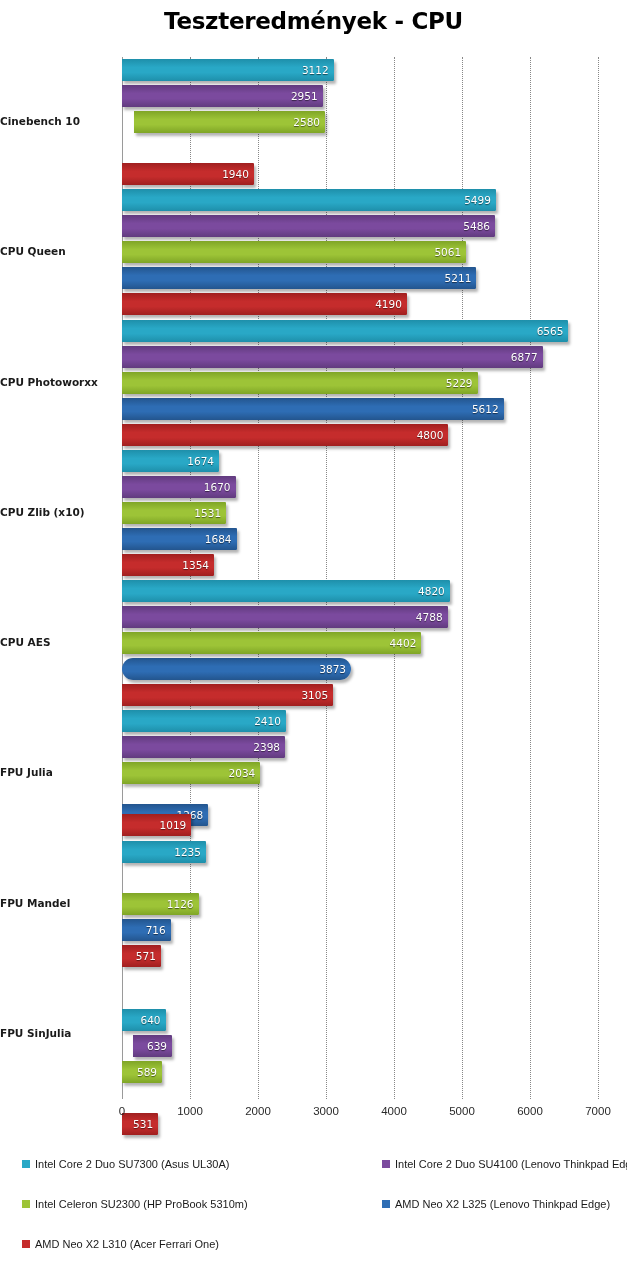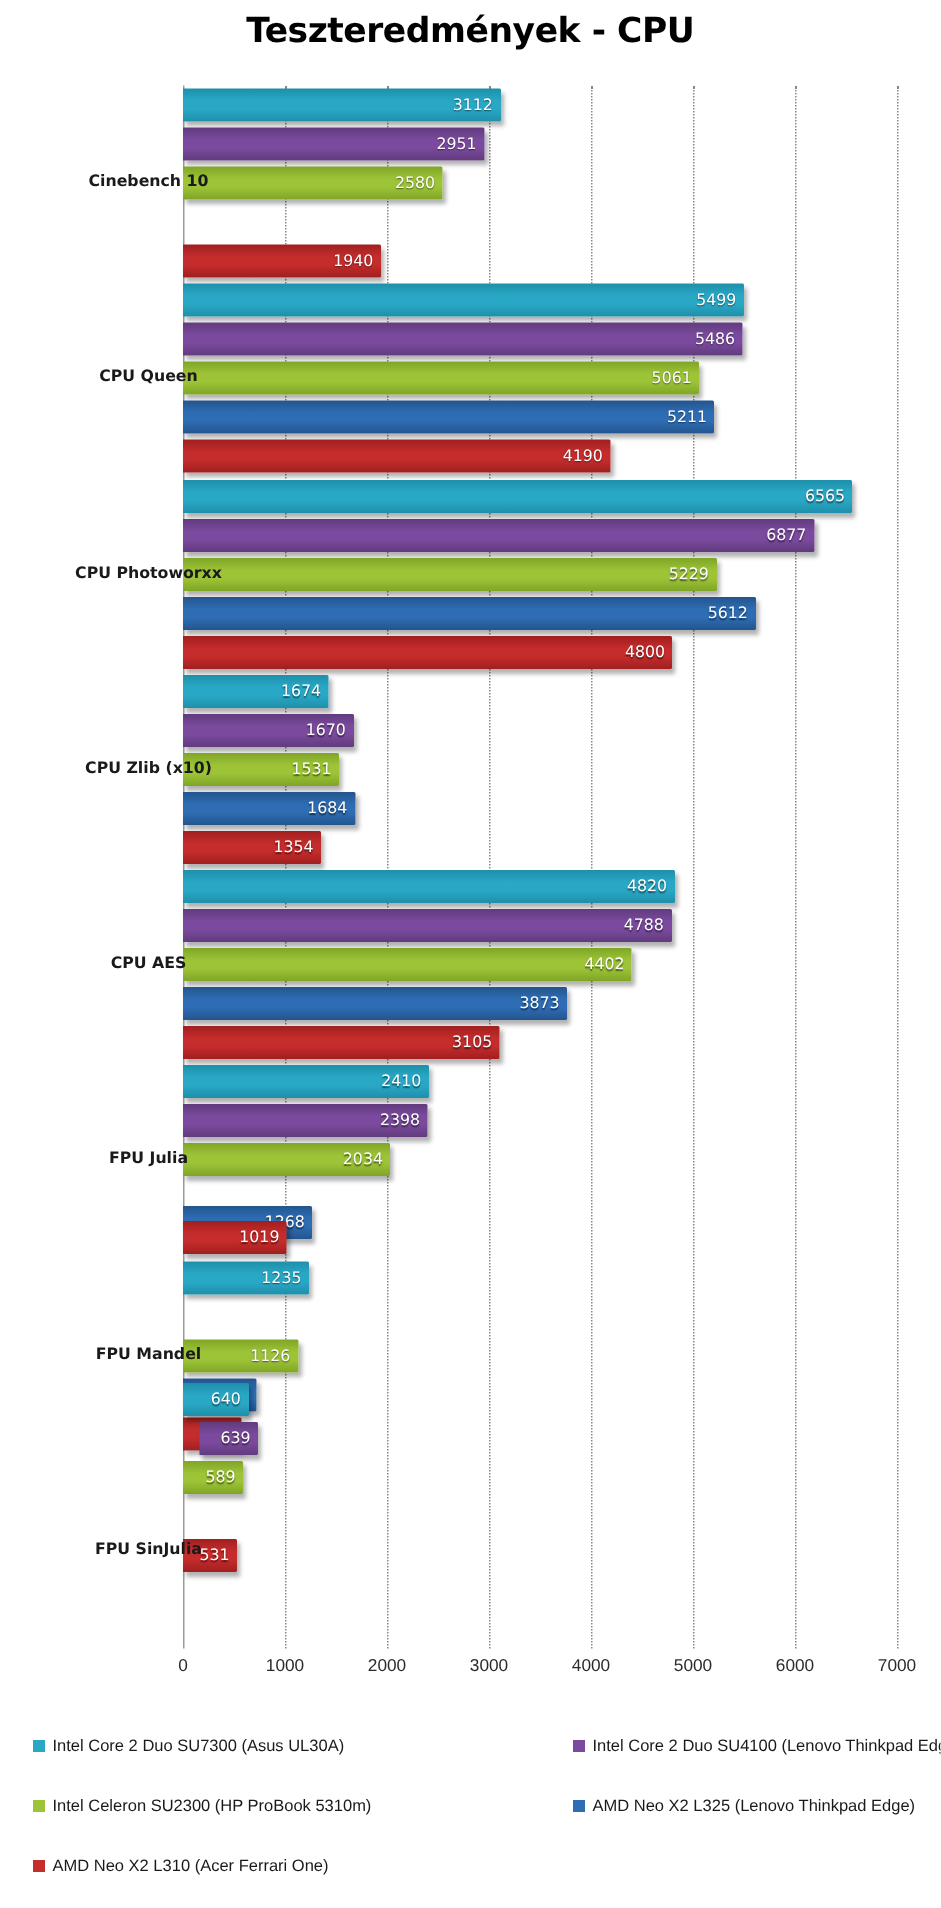--- a/index.html
+++ b/index.html
@@ -55,27 +55,26 @@
   
   .cat-group {
     position: absolute;
     left: 0;
     width: 100%;
   }
   .cat-label {
     position: absolute;
     right: 8px;
     width: 118px;
-    text-align: center;
+    text-align: left;
     font-size: 10.5px;
     font-weight: bold;
     color: #1a1a1a;
     font-family: "DejaVu Sans", sans-serif;
     white-space: nowrap;
-    padding-left: 40px;
   }
   .bar-row {
     position: absolute;
     left: 0;
     height: 22px;
   }
   .bar {
     position: relative;
     height: 22px;
     box-sizing: border-box;
@@ -160,21 +159,21 @@
           <div class="bar" title="Intel Core 2 Duo SU7300 (Asus UL30A) — Cinebench 10: 3112" style="width: 211.616px; background: linear-gradient(rgb(30, 143, 170) 0%, rgb(41, 168, 198) 38%, rgb(41, 168, 198) 62%, rgb(30, 143, 170) 100%);">
             <span class="val">3112</span>
           </div>
         </div>
         <div class="bar-row" style="top: 26px; width: 100%;">
           <div class="bar" title="Intel Core 2 Duo SU4100 (Lenovo Thinkpad Edge) — Cinebench 10: 2951" style="width: 200.668px; background: linear-gradient(rgb(97, 59, 126) 0%, rgb(123, 74, 158) 38%, rgb(123, 74, 158) 62%, rgb(97, 59, 126) 100%);">
             <span class="val">2951</span>
           </div>
         </div>
         <div class="bar-row" style="top: 52px; width: 100%;">
-          <div class="bar" title="Intel Celeron SU2300 (HP  ProBook 5310m) — Cinebench 10: 2580" style="width: 173px; background: linear-gradient(rgb(127, 165, 38) 0%, rgb(157, 196, 55) 38%, rgb(157, 196, 55) 62%, rgb(127, 165, 38) 100%);">
+          <div class="bar" title="Intel Celeron SU2300 (HP  ProBook 5310m) — Cinebench 10: 2580" style="width: 191px; background: linear-gradient(rgb(127, 165, 38) 0%, rgb(157, 196, 55) 38%, rgb(157, 196, 55) 62%, rgb(127, 165, 38) 100%); margin-left: 12px;">
             <span class="val">2580</span>
           </div>
         </div>
         <div class="bar-row" style="top: 104px; width: 100%;">
           <div class="bar" title="AMD Neo  X2 L310 (Acer Ferrari One) — Cinebench 10: 1940" style="width: 131.92px; background: linear-gradient(rgb(160, 31, 31) 0%, rgb(197, 44, 44) 38%, rgb(197, 44, 44) 62%, rgb(160, 31, 31) 100%);">
             <span class="val">1940</span>
           </div>
         </div>
       </div>
       <div class="cat-group" style="top: 132.375px; height: 126px;">
@@ -268,21 +267,21 @@
           <div class="bar" title="Intel Core 2 Duo SU4100 (Lenovo Thinkpad Edge) — CPU AES: 4788" style="width: 325.584px; background: linear-gradient(rgb(97, 59, 126) 0%, rgb(123, 74, 158) 38%, rgb(123, 74, 158) 62%, rgb(97, 59, 126) 100%);">
             <span class="val">4788</span>
           </div>
         </div>
         <div class="bar-row" style="top: 52px; width: 100%;">
           <div class="bar" title="Intel Celeron SU2300 (HP  ProBook 5310m) — CPU AES: 4402" style="width: 299.336px; background: linear-gradient(rgb(127, 165, 38) 0%, rgb(157, 196, 55) 38%, rgb(157, 196, 55) 62%, rgb(127, 165, 38) 100%);">
             <span class="val">4402</span>
           </div>
         </div>
         <div class="bar-row" style="top: 78px; width: 100%;">
-          <div class="bar" title="AMD Neo X2 L325 (Lenovo Thinkpad  Edge) — CPU AES: 3873" style="width: 256px; background: linear-gradient(rgb(35, 85, 142) 0%, rgb(46, 109, 180) 38%, rgb(46, 109, 180) 62%, rgb(35, 85, 142) 100%);">
+          <div class="bar" title="AMD Neo X2 L325 (Lenovo Thinkpad  Edge) — CPU AES: 3873" style="width: 229px; background: linear-gradient(rgb(35, 85, 142) 0%, rgb(46, 109, 180) 38%, rgb(46, 109, 180) 62%, rgb(35, 85, 142) 100%); border-radius: 11px;">
             <span class="val">3873</span>
           </div>
         </div>
         <div class="bar-row" style="top: 104px; width: 100%;">
           <div class="bar" title="AMD Neo  X2 L310 (Acer Ferrari One) — CPU AES: 3105" style="width: 211.14px; background: linear-gradient(rgb(160, 31, 31) 0%, rgb(197, 44, 44) 38%, rgb(197, 44, 44) 62%, rgb(160, 31, 31) 100%);">
             <span class="val">3105</span>
           </div>
         </div>
       </div>
       <div class="cat-group" style="top: 653.375px; height: 126px;">
@@ -327,21 +326,21 @@
           <div class="bar" title="AMD Neo X2 L325 (Lenovo Thinkpad  Edge) — FPU Mandel: 716" style="width: 48.688px; background: linear-gradient(rgb(35, 85, 142) 0%, rgb(46, 109, 180) 38%, rgb(46, 109, 180) 62%, rgb(35, 85, 142) 100%);">
             <span class="val">716</span>
           </div>
         </div>
         <div class="bar-row" style="top: 104px; width: 100%;">
           <div class="bar" title="AMD Neo  X2 L310 (Acer Ferrari One) — FPU Mandel: 571" style="width: 38.828px; background: linear-gradient(rgb(160, 31, 31) 0%, rgb(197, 44, 44) 38%, rgb(197, 44, 44) 62%, rgb(160, 31, 31) 100%);">
             <span class="val">571</span>
           </div>
         </div>
       </div>
-      <div class="cat-group" style="top: 865px; height: 126px;">
+      <div class="cat-group" style="top: 952px; height: 126px;">
         <div class="bar-row" style="top: 0px; width: 100%;">
           <div class="bar" title="Intel Core 2 Duo SU7300 (Asus UL30A) — FPU SinJulia: 640" style="width: 43.52px; background: linear-gradient(rgb(30, 143, 170) 0%, rgb(41, 168, 198) 38%, rgb(41, 168, 198) 62%, rgb(30, 143, 170) 100%);">
             <span class="val">640</span>
           </div>
         </div>
         <div class="bar-row" style="top: 26px; width: 100%;">
           <div class="bar" title="Intel Core 2 Duo SU4100 (Lenovo Thinkpad Edge) — FPU SinJulia: 639" style="width: 39px; background: linear-gradient(rgb(97, 59, 126) 0%, rgb(123, 74, 158) 38%, rgb(123, 74, 158) 62%, rgb(97, 59, 126) 100%); margin-left: 11px;">
             <span class="val">639</span>
           </div>
         </div>

